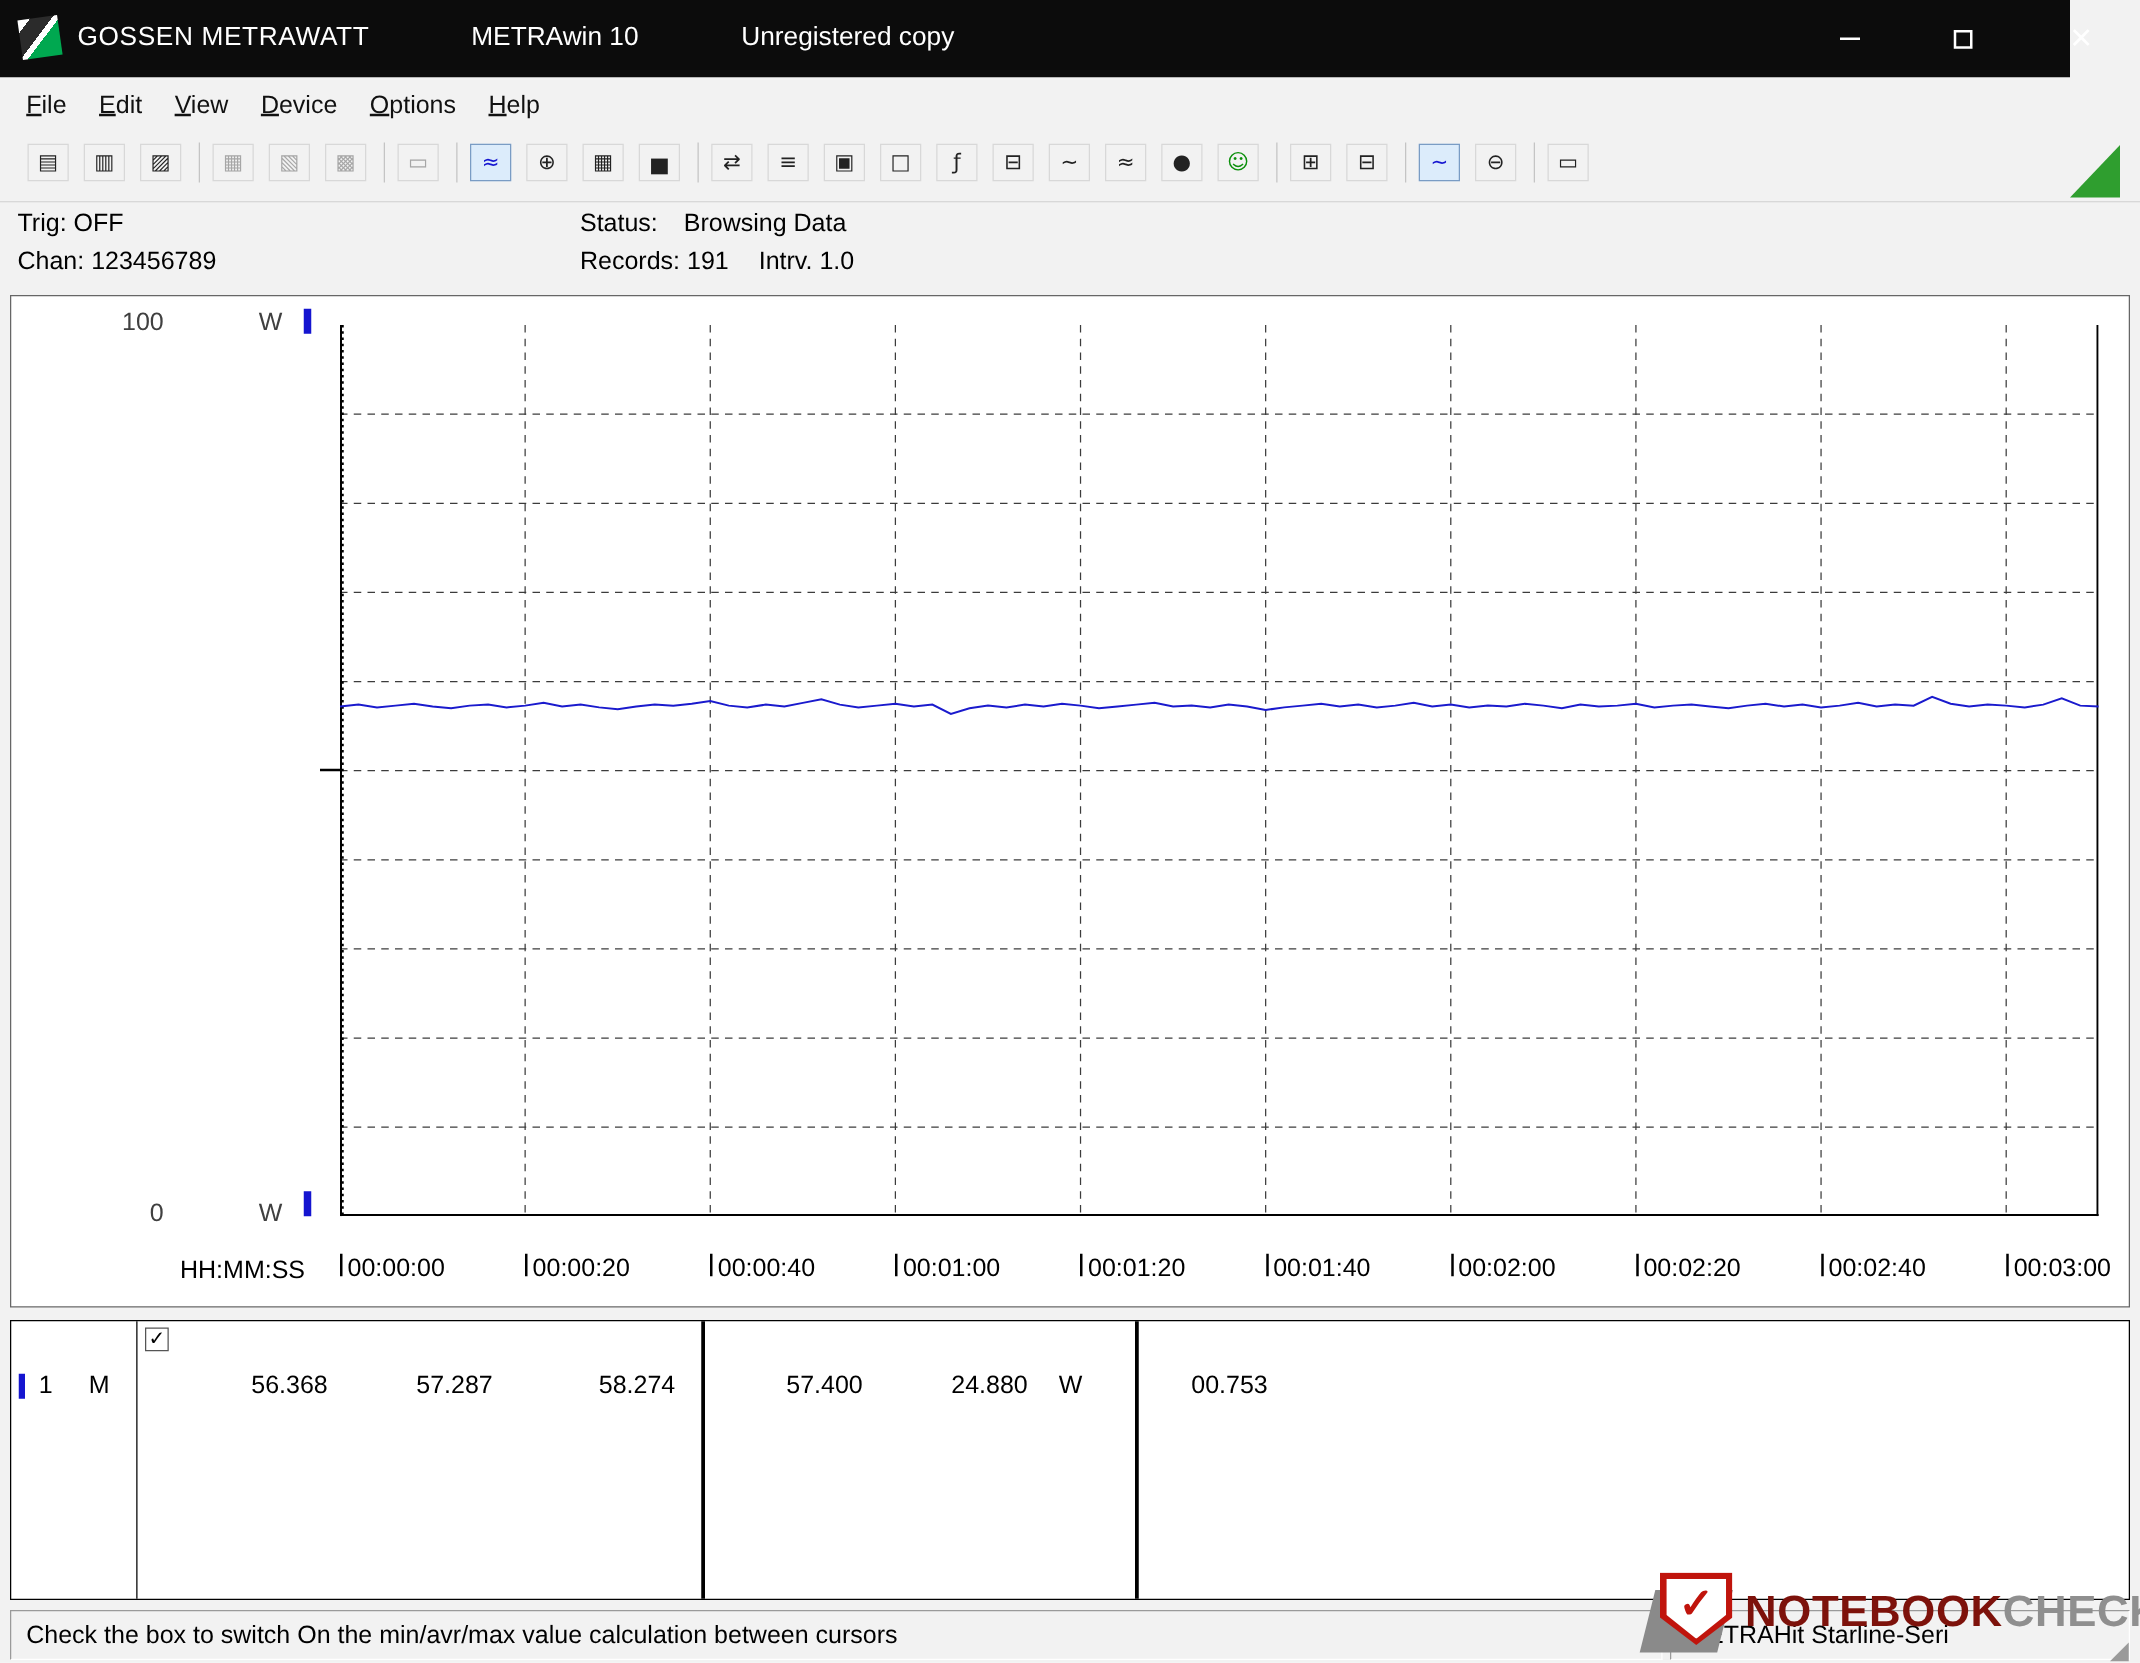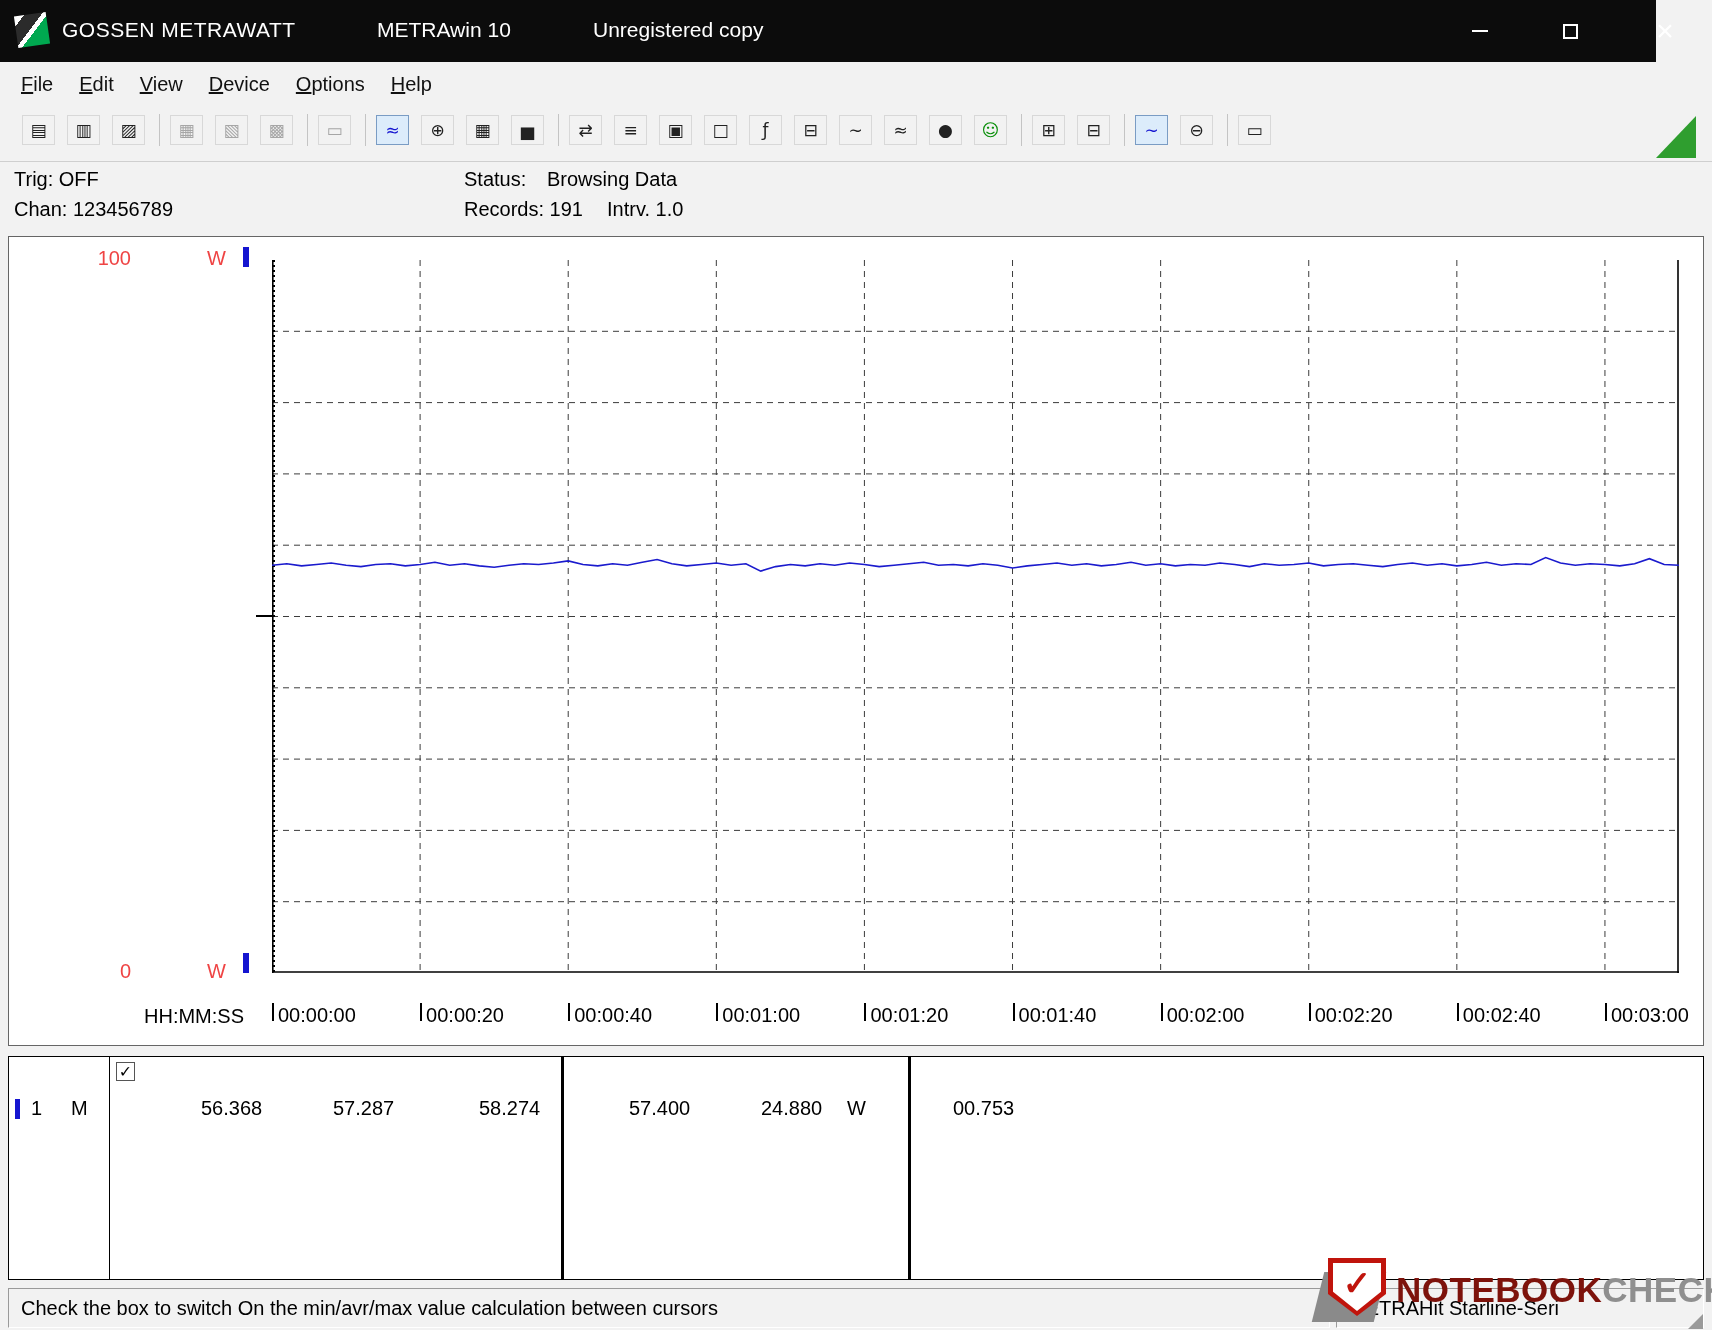--- a/index.html
+++ b/index.html
@@ -45,21 +45,21 @@
                    border-left:40px solid transparent; border-bottom:42px solid #2f9e2f; }
 
   
   .statuspanel { position:absolute; left:0; top:162px; width:1712px; height:74px;
                  background:#f2f2f2; font-size:20px; color:#000; }
   .sp { position:absolute; white-space:nowrap; }
 
   
   .chartpanel { position:absolute; left:8px; top:236px; width:1696px; height:810px;
                 background:#ffffff; border:1px solid #666; }
-  .ylab { position:absolute; font-size:20px; color:#ef4444; }
+  .ylab { position:absolute; font-size:20px; color:#404040; }
   .ymarker { position:absolute; width:6px; height:20px; background:#1515d0; }
   .midtick { position:absolute; left:247px; top:378px; width:16px; height:2px; background:#000; }
   .plot { position:absolute; left:263px; top:23px; width:1407px; height:713px; }
   .plot svg { width:100%; height:100%; display:block; }
   .grid { stroke:#3c3c3c; stroke-width:1; stroke-dasharray:6 5; }
   .axis { stroke:#000; stroke-width:1.6; }
   .cursor1 { stroke:#000; stroke-width:2; stroke-dasharray:2 3; }
   .cursor2 { stroke:#000; stroke-width:1.6; }
   .trace { fill:none; stroke-width:1.6; }
   .xaxis { position:absolute; left:0; top:766px; width:1696px; height:28px; }

